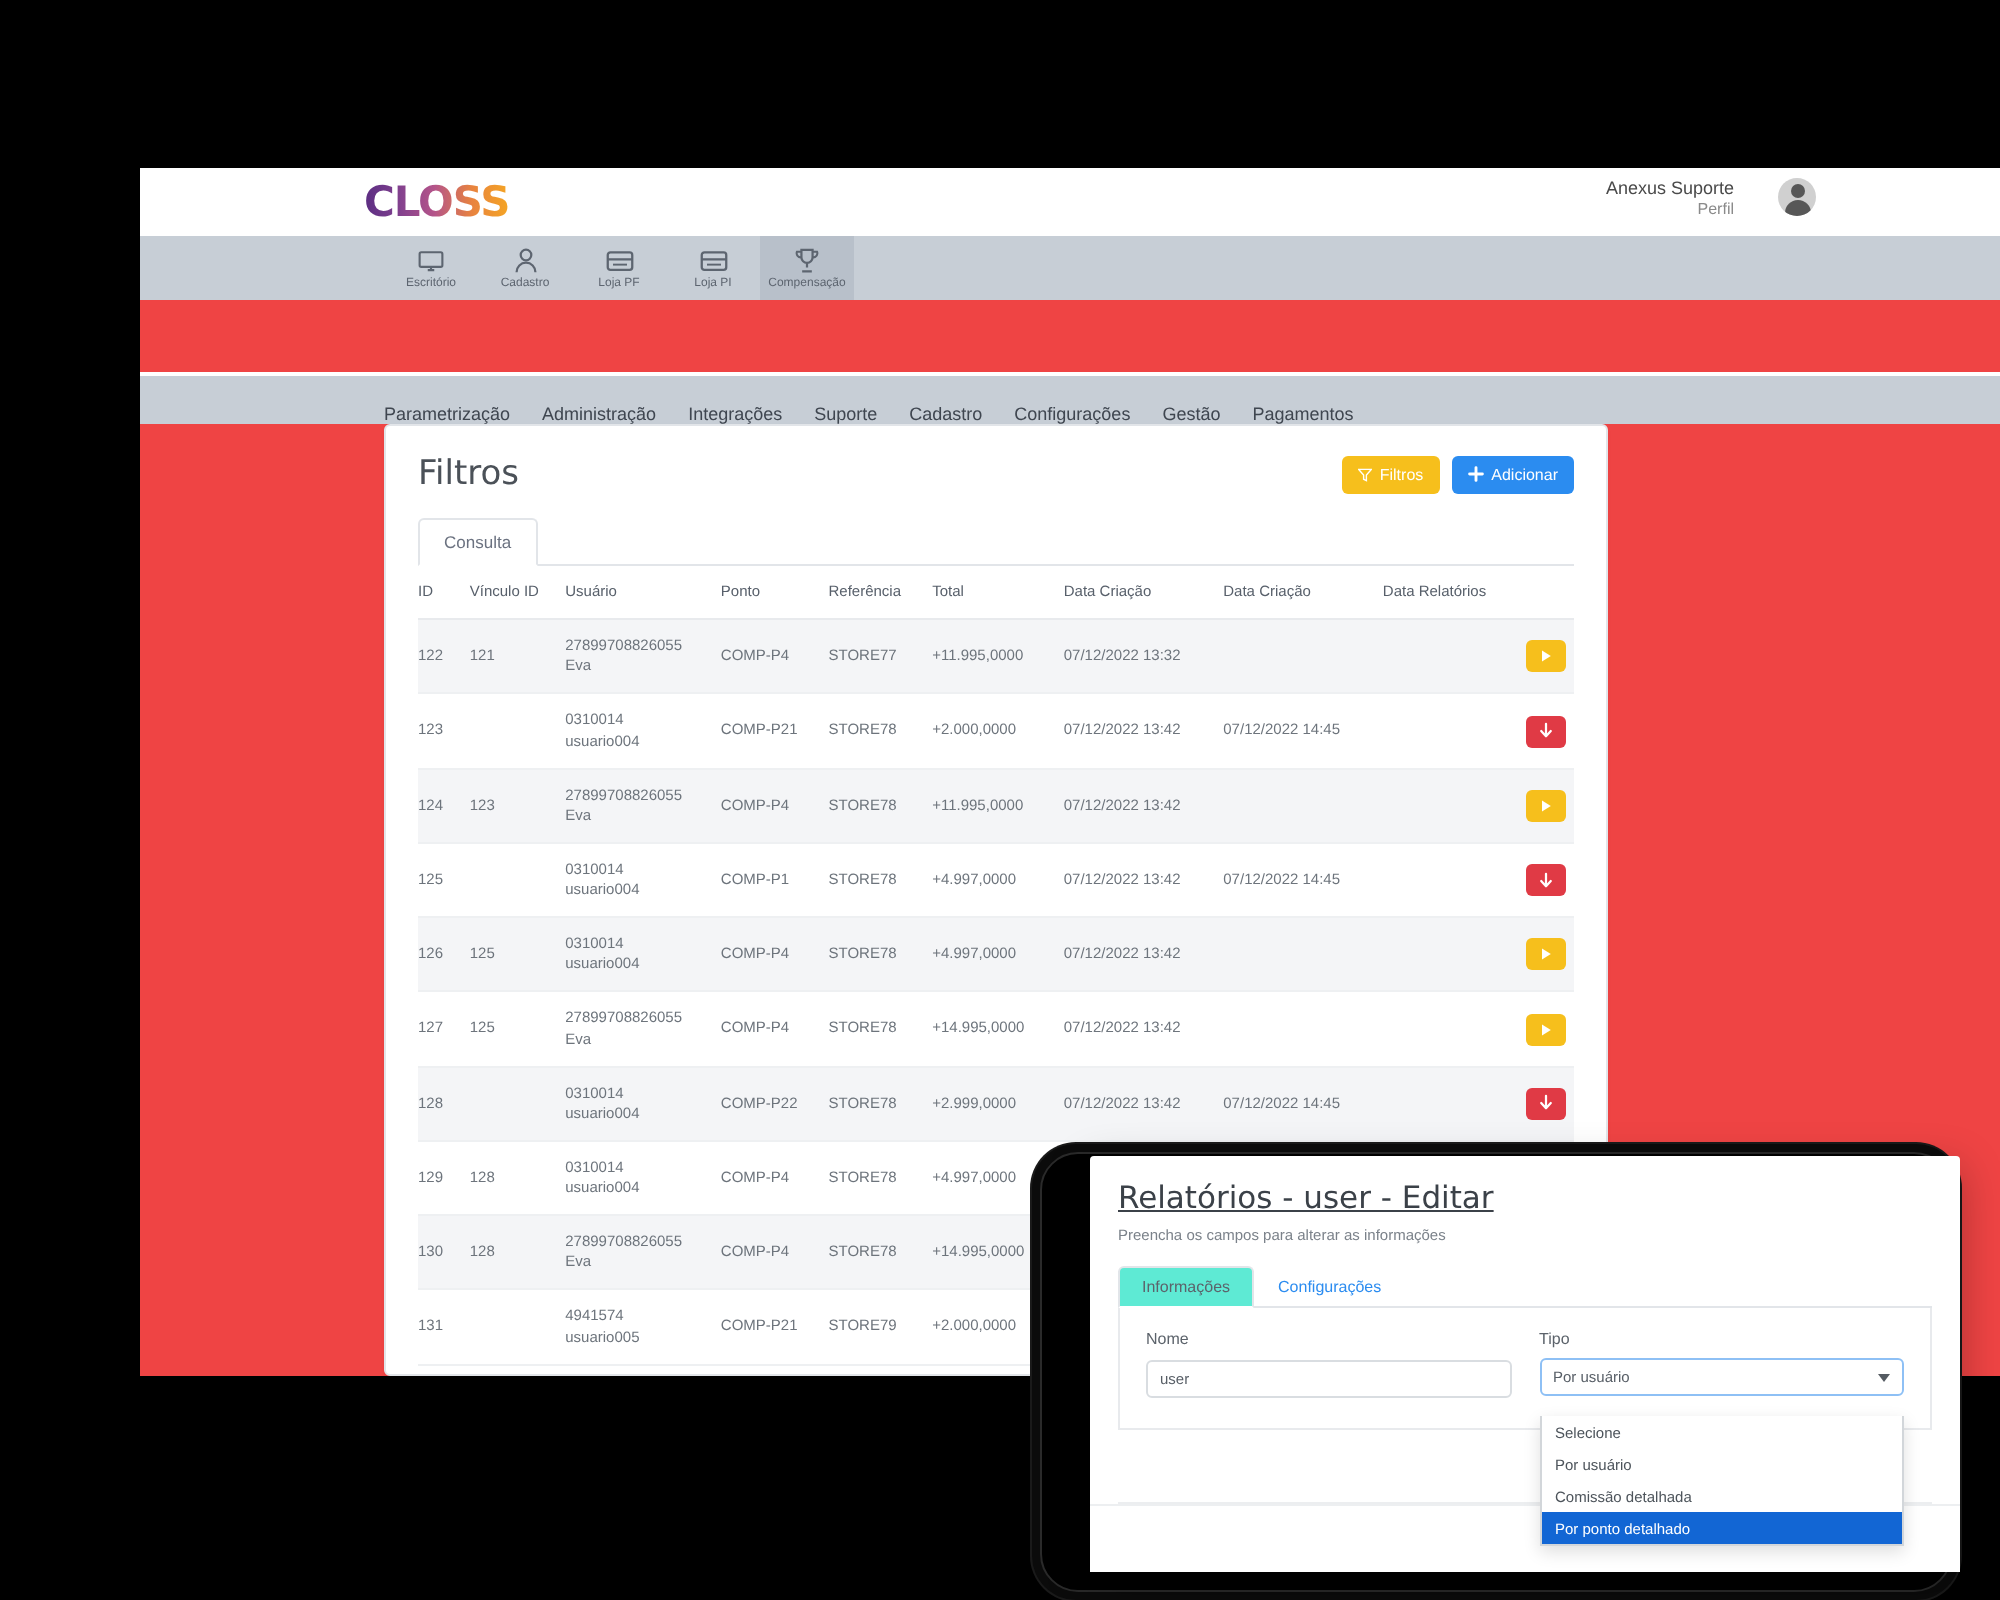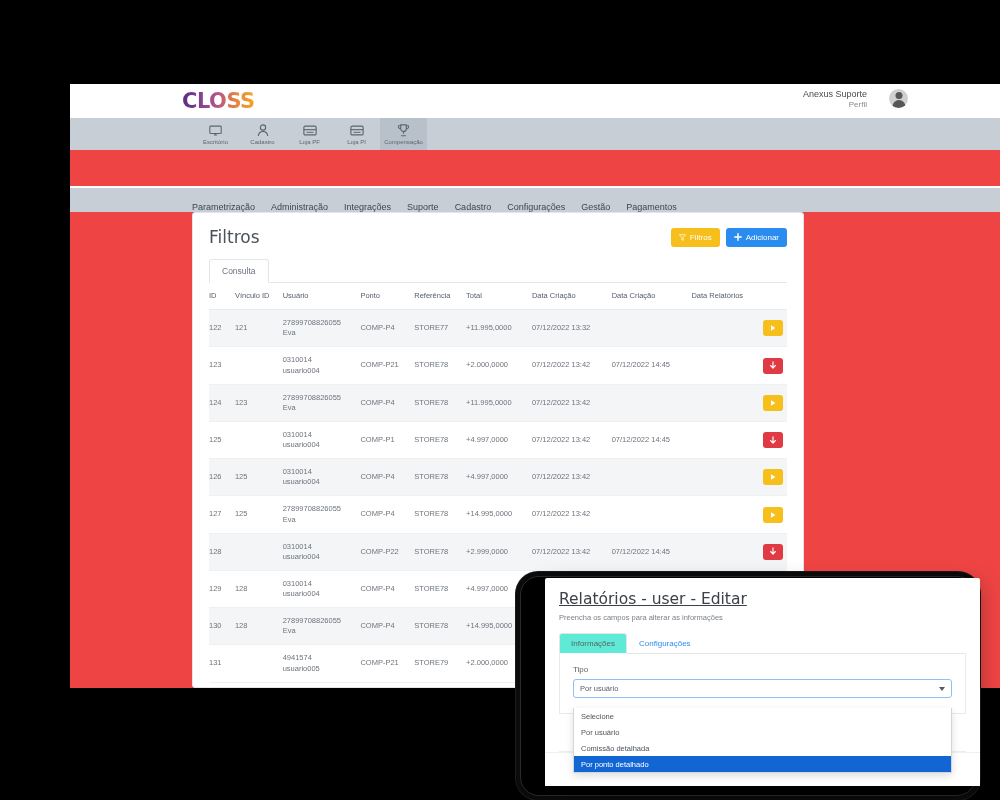--- a/index.html
+++ b/index.html
@@ -691,20 +691,24 @@
       <div class="mdl-title">Relatórios - user - Editar</div>
       <div class="mdl-sub">Preencha os campos para alterar as informações</div>
 
       <div class="mdl-tabs" id="modal-tabs">
           <div class="mdl-tab">Informações</div>
           <div class="mdl-tab inactive">Configurações</div>
         </div>
 
       <div class="mdl-body">
         <div class="fld">
+          <div class="fld-label">Nome</div>
+          <input class="fld-input" type="text" value="user" style="">
+        </div>
+        <div class="fld">
           <div class="fld-label">Tipo</div>
           <div class="fld-select">
             <span>Por usuário</span>
             <span class="caret"></span>
           </div>
           <div class="dd-list" id="dd-list">
               <div class="dd-opt">Selecione</div>
               <div class="dd-opt">Por usuário</div>
               <div class="dd-opt">Comissão detalhada</div>
               <div class="dd-opt selected">Por ponto detalhado</div>

